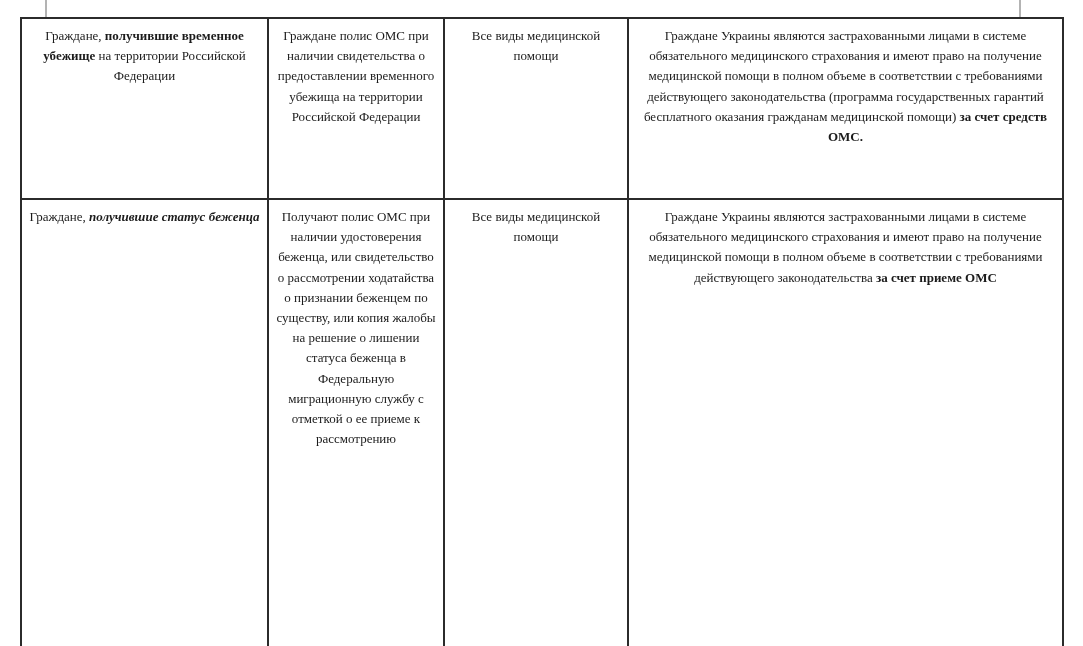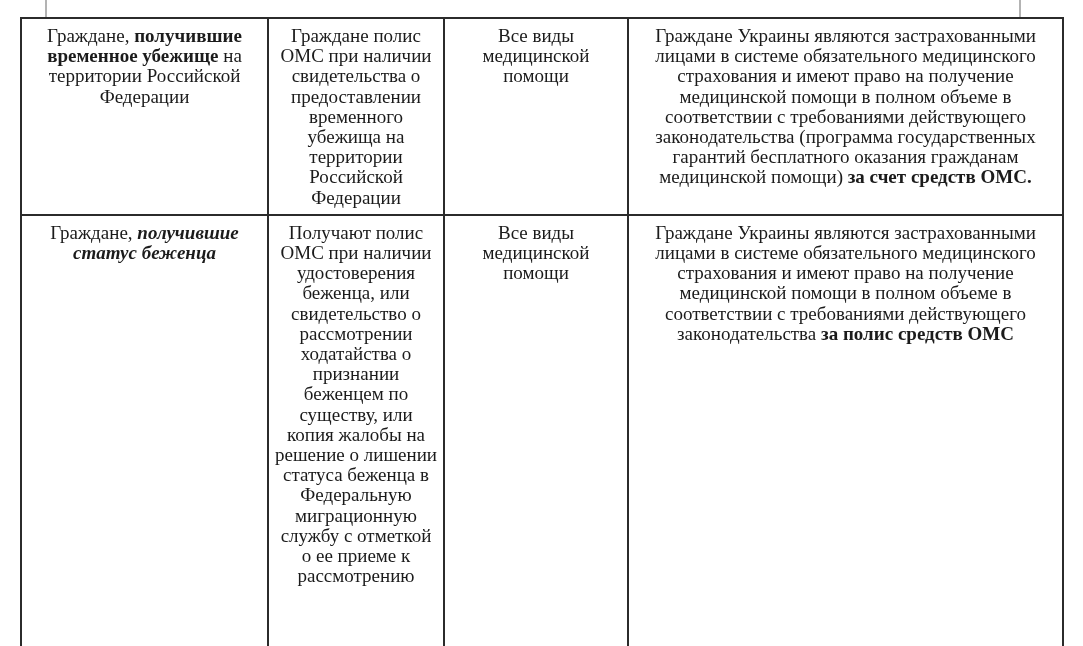--- a/index.html
+++ b/index.html
@@ -31,21 +31,21 @@
     left:20px;
     top:17px;
     border-collapse:collapse;
     table-layout:fixed;
     width:1042px;
   }
   table.doc-table td{
     border:2px solid var(--border);
     vertical-align:top;
     text-align:center;
-    font-size:19px;
+    font-size:13px;
     line-height:20.2px;
     padding:7px 6px 6px;
     color:var(--text);
     overflow:hidden;
   }
   table.doc-table td.wide{
     padding:7px 8px 6px;
   }
   tr.row-1{height:181px;}
   tr.row-2{height:449px;}
@@ -69,16 +69,16 @@
     <tr class="row-1">
       <td><span>Граждане, </span><span class="seg-bold">получившие временное убежище</span><span> на территории Российской Федерации</span></td>
       <td><span>Граждане полис ОМС при наличии свидетельства о предоставлении временного убежища на территории Российской Федерации</span></td>
       <td><span>Все виды медицинской помощи</span></td>
       <td class="wide"><span>Граждане Украины являются застрахованными лицами в системе обязательного медицинского страхования и имеют право на получение медицинской помощи в полном объеме в соответствии с требованиями действующего законодательства (программа государственных гарантий бесплатного оказания гражданам медицинской помощи) </span><span class="seg-bold">за счет средств ОМС.</span></td>
     </tr>
     <tr class="row-2">
       <td><span>Граждане, </span><span class="seg-bold seg-italic">получившие статус беженца</span></td>
       <td><span>Получают полис ОМС при наличии удостоверения беженца, или свидетельство о рассмотрении ходатайства о признании беженцем по существу, или копия жалобы на решение о лишении статуса беженца в Федеральную миграционную службу с отметкой о ее приеме к рассмотрению</span></td>
       <td><span>Все виды медицинской помощи</span></td>
-      <td class="wide"><span>Граждане Украины являются застрахованными лицами в системе обязательного медицинского страхования и имеют право на получение медицинской помощи в полном объеме в соответствии с требованиями действующего законодательства </span><span class="seg-bold">за полис средств ОМС</span></td>
+      <td class="wide"><span>Граждане Украины являются застрахованными лицами в системе обязательного медицинского страхования и имеют право на получение медицинской помощи в полном объеме в соответствии с требованиями действующего законодательства </span><span class="seg-bold">за счет приеме ОМС</span></td>
     </tr>
   </tbody>
 </table>
 
 </body></html>

